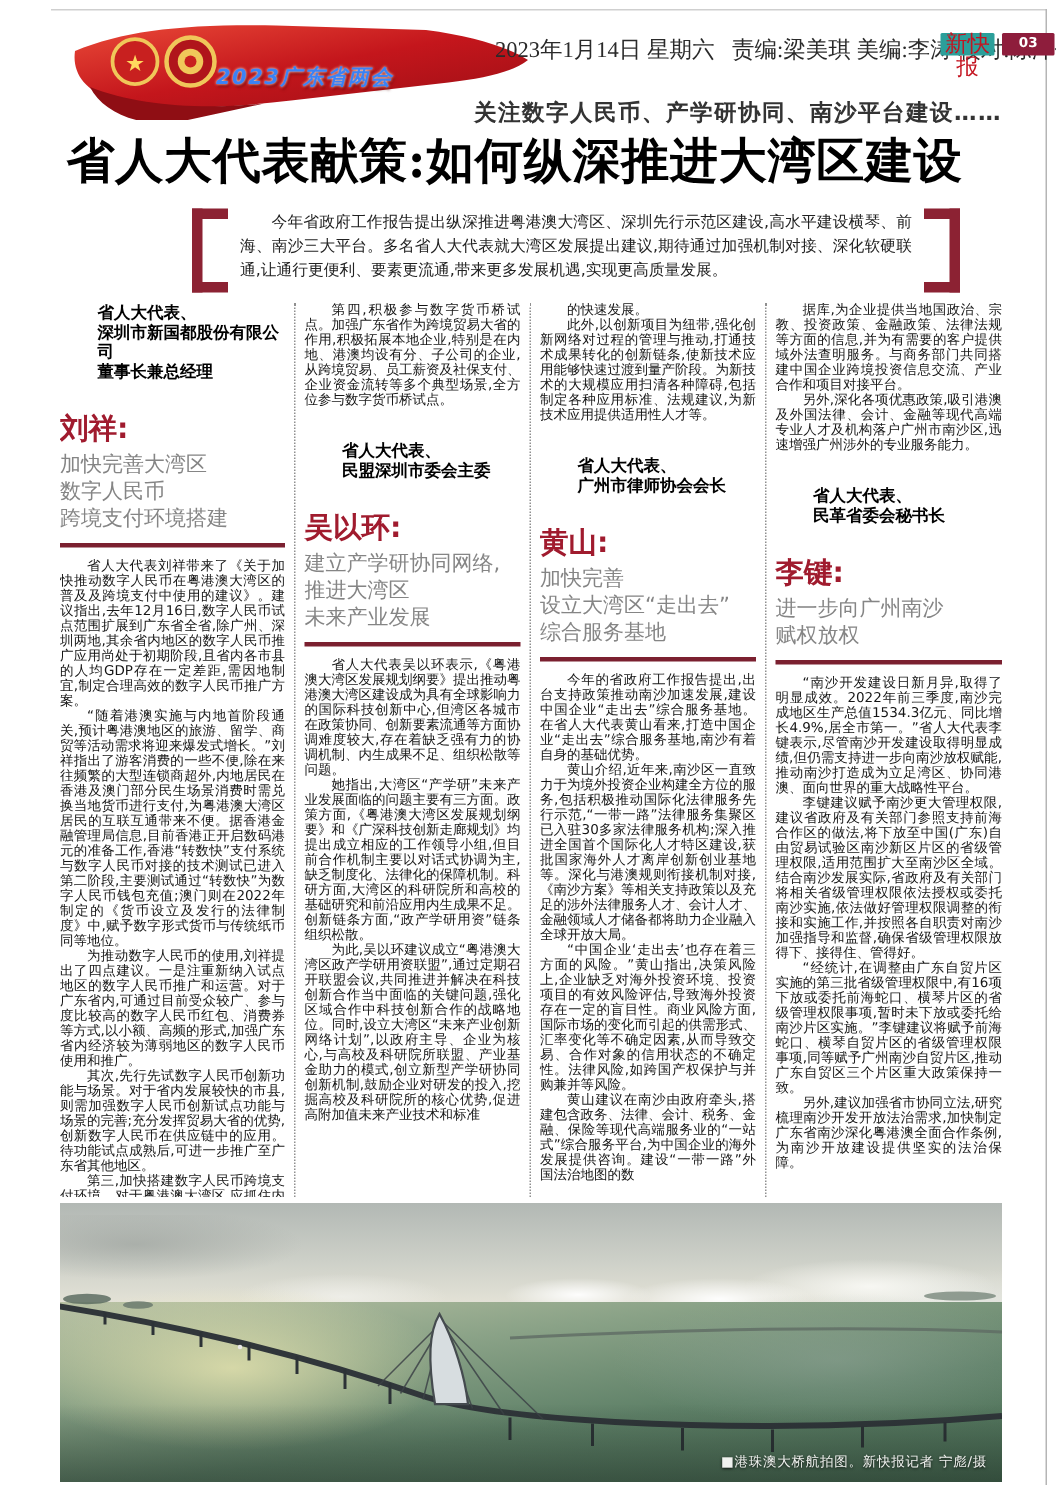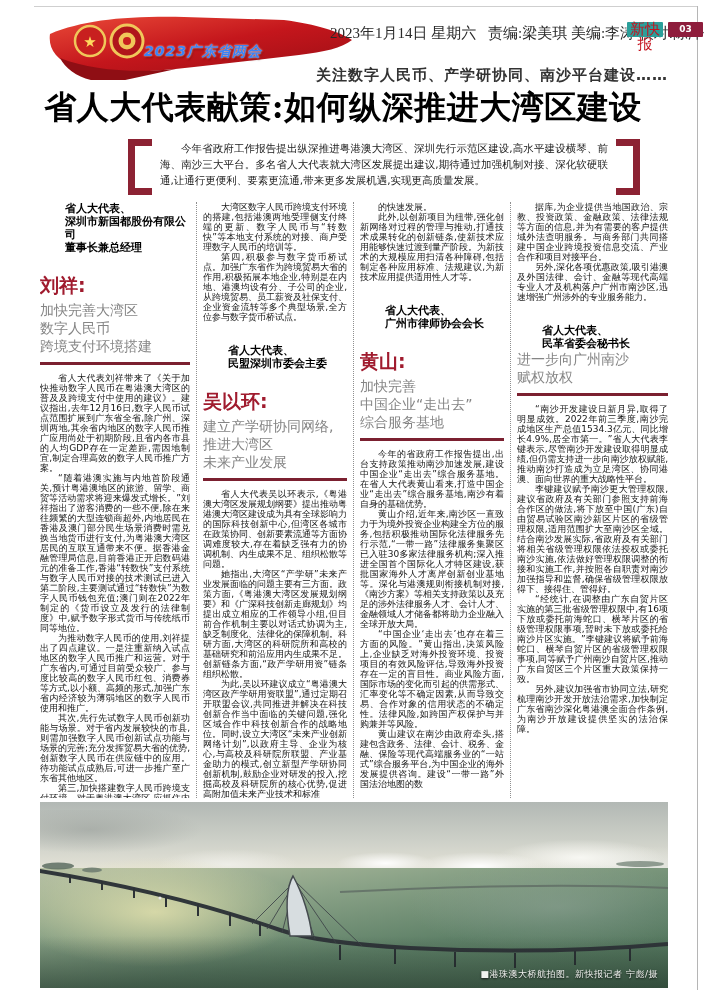--- a/index.html
+++ b/index.html
@@ -140,21 +140,20 @@
           <p class="bp">省人大代表刘祥带来了《关于加快推动数字人民币在粤港澳大湾区的普及及跨境支付中使用的建议》。建议指出,去年12月16日,数字人民币试点范围扩展到广东省全省,除广州、深圳两地,其余省内地区的数字人民币推广应用尚处于初期阶段,且省内各市县的人均GDP存在一定差距,需因地制宜,制定合理高效的数字人民币推广方案。</p>
           <p class="bp">“随着港澳实施与内地首阶段通关,预计粤港澳地区的旅游、留学、商贸等活动需求将迎来爆发式增长。”刘祥指出了游客消费的一些不便,除在来往频繁的大型连锁商超外,内地居民在香港及澳门部分民生场景消费时需兑换当地货币进行支付,为粤港澳大湾区居民的互联互通带来不便。据香港金融管理局信息,目前香港正开启数码港元的准备工作,香港“转数快”支付系统与数字人民币对接的技术测试已进入第二阶段,主要测试通过“转数快”为数字人民币钱包充值;澳门则在2022年制定的《货币设立及发行的法律制度》中,赋予数字形式货币与传统纸币同等地位。</p>
           <p class="bp">为推动数字人民币的使用,刘祥提出了四点建议。一是注重新纳入试点地区的数字人民币推广和运营。对于广东省内,可通过目前受众较广、参与度比较高的数字人民币红包、消费券等方式,以小额、高频的形式,加强广东省内经济较为薄弱地区的数字人民币使用和推广。</p>
           <p class="bp">其次,先行先试数字人民币创新功能与场景。对于省内发展较快的市县,则需加强数字人民币创新试点功能与场景的完善;充分发挥贸易大省的优势,创新数字人民币在供应链中的应用。待功能试点成熟后,可进一步推广至广东省其他地区。</p>
           <p class="bp">第三,加快搭建数字人民币跨境支付环境。对于粤港澳大湾区,应抓住内地与港澳通关的机遇,加快完善</p>
         </div>
     </div>
 
     <div class="col">
       <div>
-          <p class="bp">大湾区数字人民币跨境支付环境的搭建,包括港澳两地受理侧支付终端的更新、数字人民币与“转数快”等本地支付系统的对接、商户受理数字人民币的培训等。</p>
           <p class="bp">第四,积极参与数字货币桥试点。加强广东省作为跨境贸易大省的作用,积极拓展本地企业,特别是在内地、港澳均设有分、子公司的企业,从跨境贸易、员工薪资及社保支付、企业资金流转等多个典型场景,全方位参与数字货币桥试点。</p>
         </div>
       <div class="speaker mid">
         <div>
             <div class="aff-line">省人大代表、</div>
             <div class="aff-line">民盟深圳市委会主委</div>
           </div>
         <div class="speaker-name">吴以环:</div>
         <div>
             <div class="topic-line">建立产学研协同网络,</div>
@@ -176,21 +175,21 @@
           <p class="bp">此外,以创新项目为纽带,强化创新网络对过程的管理与推动,打通技术成果转化的创新链条,使新技术应用能够快速过渡到量产阶段。为新技术的大规模应用扫清各种障碍,包括制定各种应用标准、法规建议,为新技术应用提供适用性人才等。</p>
         </div>
       <div class="speaker mid">
         <div>
             <div class="aff-line">省人大代表、</div>
             <div class="aff-line">广州市律师协会会长</div>
           </div>
         <div class="speaker-name">黄山:</div>
         <div>
             <div class="topic-line">加快完善</div>
-            <div class="topic-line">中国企业“走出去”</div>
+            <div class="topic-line">设立大湾区“走出去”</div>
             <div class="topic-line">综合服务基地</div>
           </div>
         <div class="speaker-rule"></div>
       </div>
       <div>
           <p class="bp">今年的省政府工作报告提出,出台支持政策推动南沙加速发展,建设中国企业“走出去”综合服务基地。在省人大代表黄山看来,打造中国企业“走出去”综合服务基地,南沙有着自身的基础优势。</p>
           <p class="bp">黄山介绍,近年来,南沙区一直致力于为境外投资企业构建全方位的服务,包括积极推动国际化法律服务先行示范,“一带一路”法律服务集聚区已入驻30多家法律服务机构;深入推进全国首个国际化人才特区建设,获批国家海外人才离岸创新创业基地等。深化与港澳规则衔接机制对接,《南沙方案》等相关支持政策以及充足的涉外法律服务人才、会计人才、金融领域人才储备都将助力企业融入全球开放大局。</p>
           <p class="bp">“中国企业‘走出去’也存在着三方面的风险。”黄山指出,决策风险上,企业缺乏对海外投资环境、投资项目的有效风险评估,导致海外投资存在一定的盲目性。商业风险方面,国际市场的变化而引起的供需形式、汇率变化等不确定因素,从而导致交易、合作对象的信用状态的不确定性。法律风险,如跨国产权保护与并购兼并等风险。</p>
           <p class="bp">黄山建议在南沙由政府牵头,搭建包含政务、法律、会计、税务、金融、保险等现代高端服务业的“一站式”综合服务平台,为中国企业的海外发展提供咨询。建设“一带一路”外国法治地图的数</p>
         </div>
@@ -199,20 +198,21 @@
     <div class="col">
       <div>
           <p class="bp">据库,为企业提供当地国政治、宗教、投资政策、金融政策、法律法规等方面的信息,并为有需要的客户提供域外法查明服务。与商务部门共同搭建中国企业跨境投资信息交流、产业合作和项目对接平台。</p>
           <p class="bp">另外,深化各项优惠政策,吸引港澳及外国法律、会计、金融等现代高端专业人才及机构落户广州市南沙区,迅速增强广州涉外的专业服务能力。</p>
         </div>
       <div class="speaker mid">
         <div>
             <div class="aff-line">省人大代表、</div>
             <div class="aff-line">民革省委会秘书长</div>
           </div>
+        <div class="speaker-name">李键:</div>
         <div>
             <div class="topic-line">进一步向广州南沙</div>
             <div class="topic-line">赋权放权</div>
           </div>
         <div class="speaker-rule"></div>
       </div>
       <div>
           <p class="bp">“南沙开发建设日新月异,取得了明显成效。2022年前三季度,南沙完成地区生产总值1534.3亿元、同比增长4.9%,居全市第一。”省人大代表李键表示,尽管南沙开发建设取得明显成绩,但仍需支持进一步向南沙放权赋能,推动南沙打造成为立足湾区、协同港澳、面向世界的重大战略性平台。</p>
           <p class="bp">李键建议赋予南沙更大管理权限,建议省政府及有关部门参照支持前海合作区的做法,将下放至中国(广东)自由贸易试验区南沙新区片区的省级管理权限,适用范围扩大至南沙区全域。结合南沙发展实际,省政府及有关部门将相关省级管理权限依法授权或委托南沙实施,依法做好管理权限调整的衔接和实施工作,并按照各自职责对南沙加强指导和监督,确保省级管理权限放得下、接得住、管得好。</p>
           <p class="bp">“经统计,在调整由广东自贸片区实施的第三批省级管理权限中,有16项下放或委托前海蛇口、横琴片区的省级管理权限事项,暂时未下放或委托给南沙片区实施。”李键建议将赋予前海蛇口、横琴自贸片区的省级管理权限事项,同等赋予广州南沙自贸片区,推动广东自贸区三个片区重大政策保持一致。</p>

